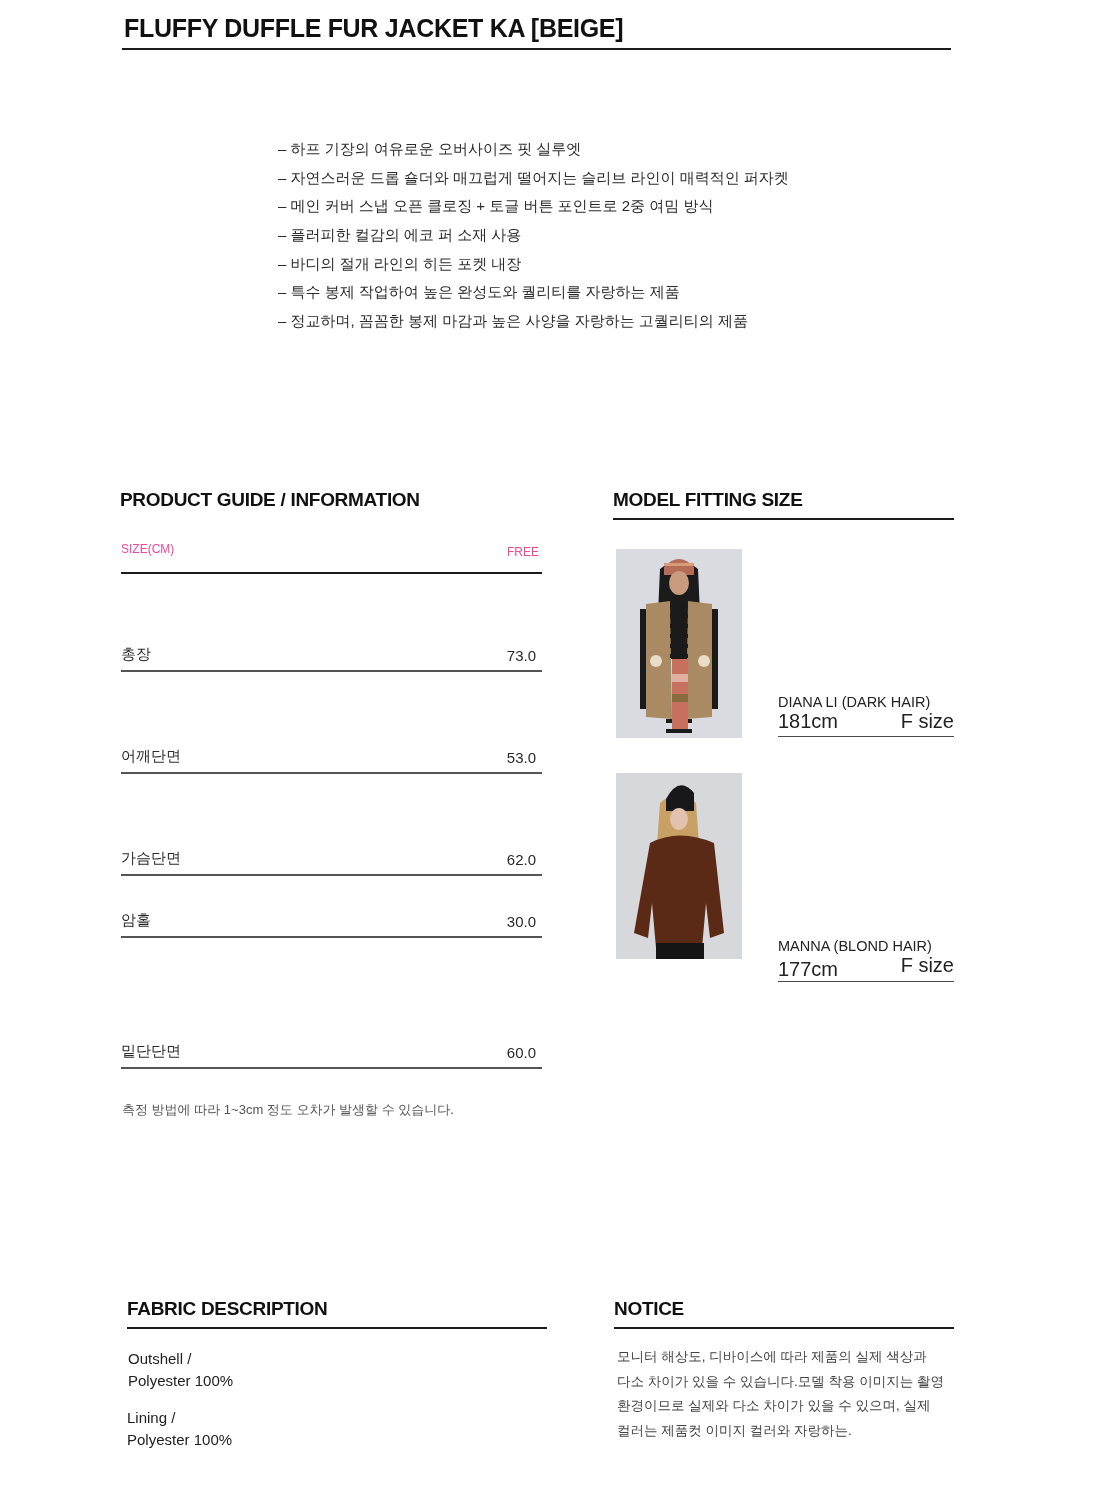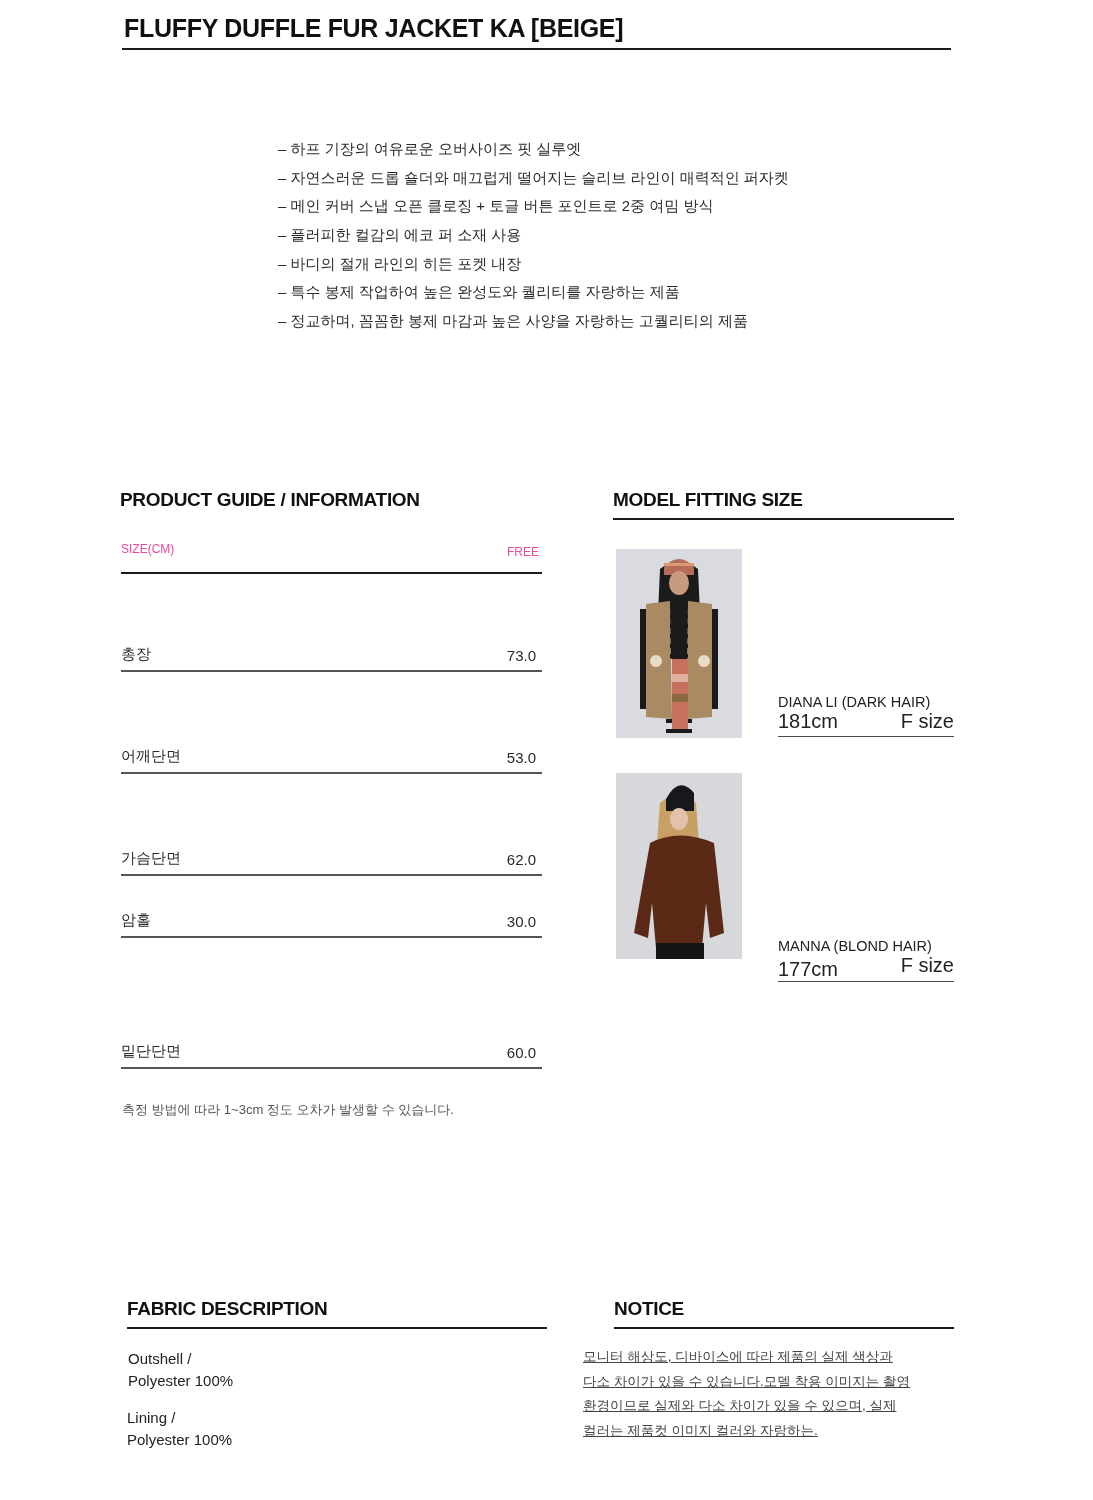--- a/index.html
+++ b/index.html
@@ -174,18 +174,18 @@
   <div>Outshell  /</div>
   <div>Polyester 100%</div>
 </div>
 <div class="abs fabric-text" style="left:127px; top:1407px;">
   <div>Lining /</div>
   <div>Polyester 100%</div>
 </div>
 
 <div class="abs sec-heading" style="left:614px; top:1298px;">NOTICE</div>
 <div class="abs rule" style="left:614px; top:1327px; width:340px;"></div>
-<div class="abs notice-text" style="left:583px; top:1345px;text-decoration:underline;">
+<div class="abs notice-text" style="left:617px; top:1345px;">
   <div>모니터 해상도, 디바이스에 따라 제품의 실제 색상과</div>
   <div>다소 차이가 있을 수 있습니다.모델 착용 이미지는 촬영</div>
   <div>환경이므로 실제와 다소 차이가 있을 수 있으며, 실제</div>
   <div>컬러는 제품컷 이미지 컬러와 자랑하는.</div>
 </div>
 
 </body></html>

